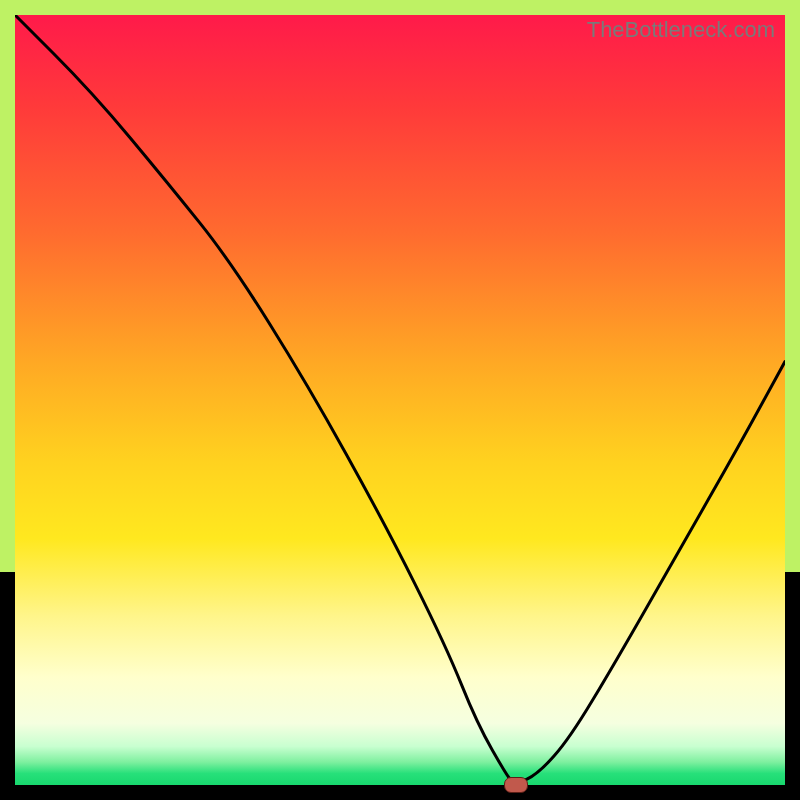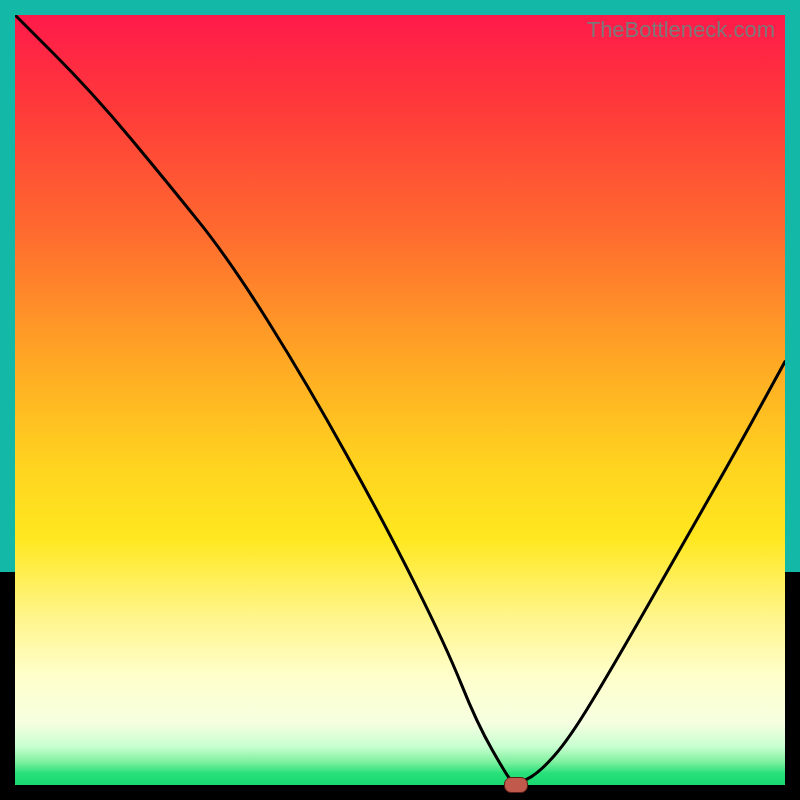--- a/index.html
+++ b/index.html
@@ -8,21 +8,21 @@
     width: 800px;
     height: 800px;
     overflow: hidden;
     background: #000;
     font-family: Arial, Helvetica, sans-serif;
   }
   .frame {
     position: relative;
     width: 800px;
     height: 572px;
-    background: #14b8a6;
+    background: #bef264;
   }
   .plot {
     position: absolute;
     left: 15px;
     top: 15px;
     width: 770px;
     height: 770px;
     background: linear-gradient(to bottom,
       #ff1a4a 0%,
       #ff3a3a 12%,

